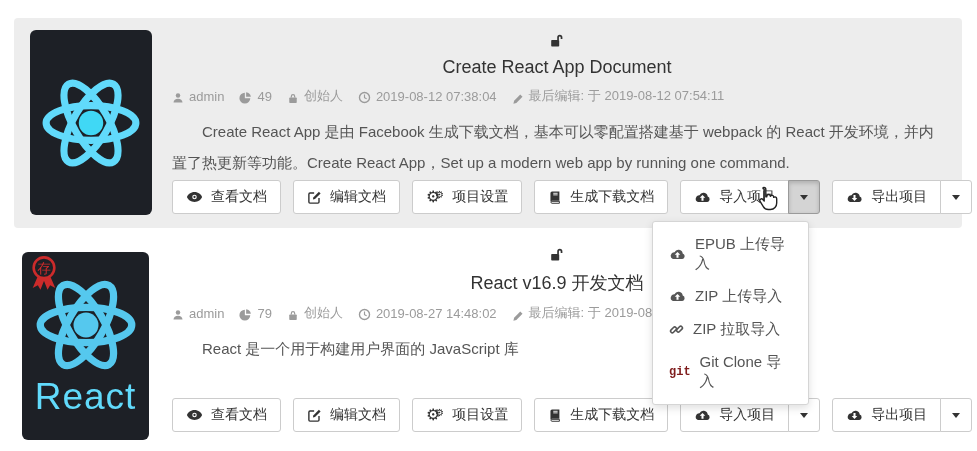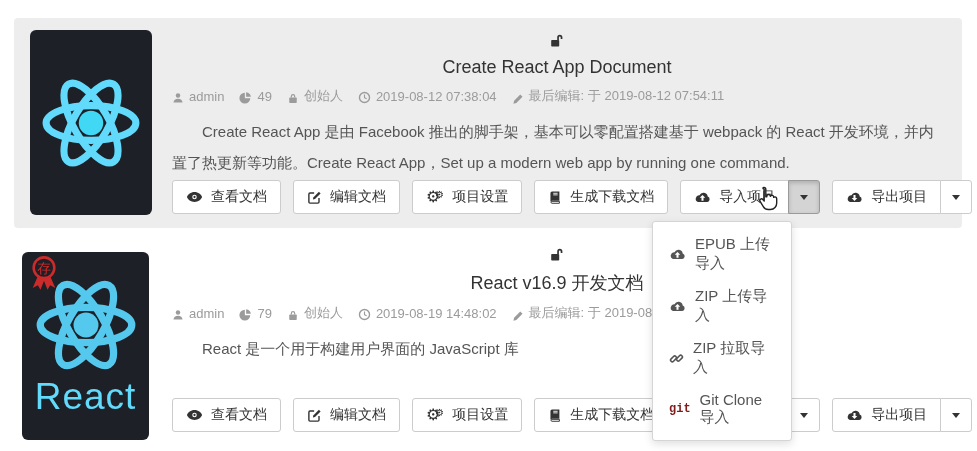--- a/index.html
+++ b/index.html
@@ -46,21 +46,21 @@
   .caret { width:0; height:0; border-left:4px solid transparent;
            border-right:4px solid transparent; border-top:5px solid #333; }
 
   
   .gear-main { font-family:"DejaVu Sans",sans-serif; font-size:16px; line-height:1; color:#333; }
   .gear-small { font-family:"DejaVu Sans",sans-serif; font-size:10px; line-height:1; color:#333;
                 margin-left:-5px; align-self:flex-start; margin-top:1px; }
   .gear-wrap { display:flex; }
 
   
-  .menu { position:absolute; left:652px; top:221px; width:140px; background:#fff;
+  .menu { position:absolute; left:652px; top:221px; width:157px; background:#fff;
           border:1px solid #d5d5d5; border-radius:3px; box-shadow:0 3px 9px rgba(0,0,0,.13);
           padding:6px 0; z-index:30; }
   .menu-item { display:flex; align-items:center; gap:9px; padding:7px 16px;
                font-size:15px; color:#555; cursor:pointer; }
   .git-word { font-weight:bold; font-size:12px; color:#7f1d1d;
               font-family:"Liberation Mono","DejaVu Sans Mono",monospace; }
 
   
   .cursor { position:absolute; left:755px; top:185px; z-index:40; pointer-events:none; }
 
@@ -135,21 +135,21 @@
       </span>
       <span class="meta-item">
         <span>
           <svg width="12" height="12" viewBox="0 0 16 16">
               <path d="M1.8 14.2l1-4 8.2-8.2 3 3-8.2 8.2z" fill="#9b9b9b"></path>
             </svg>
         </span>
         <span>最后编辑: 于 2019-08-12 07:54:11</span>
       </span>
     </div>
-    <div class="desc">Create React App 是由 Facebook 推出的脚手架，基本可以零配置搭建基于 webpack 的 React 开发环境，并内置了热更新等功能。Create React App，Set up a modern web app by running one command.</div>
+    <div class="desc">Create React App 是由 Facebook 生成下载文档，基本可以零配置搭建基于 webpack 的 React 开发环境，并内置了热更新等功能。Create React App，Set up a modern web app by running one command.</div>
   </div>
 
   <div class="btnrow btnrow1">
     <button class="btn">
       <span>
         <svg width="17" height="12" viewBox="0 0 18 12">
             <path d="M9 .8C5 .8 2 3.4 1 6c1 2.6 4 5.2 8 5.2S16 8.6 17 6C16 3.4 13 .8 9 .8z" fill="#333"></path>
             <circle cx="9" cy="6" r="2.4" fill="#fff"></circle>
             <circle cx="9" cy="6" r="1.2" fill="#333"></circle>
           </svg>
@@ -272,21 +272,21 @@
         </span>
         <span>创始人</span>
       </span>
       <span class="meta-item">
         <span>
           <svg width="13" height="13" viewBox="0 0 16 16">
               <circle cx="8" cy="8" r="6.2" fill="none" stroke="#9b9b9b" stroke-width="1.7"></circle>
               <path d="M8 4.4V8.2l2.6 1.4" stroke="#9b9b9b" stroke-width="1.4" fill="none"></path>
             </svg>
         </span>
-        <span>2019-08-19 14:48:02</span>
+        <span>2019-08-27 14:48:02</span>
       </span>
       <span class="meta-item">
         <span>
           <svg width="12" height="12" viewBox="0 0 16 16">
               <path d="M1.8 14.2l1-4 8.2-8.2 3 3-8.2 8.2z" fill="#9b9b9b"></path>
             </svg>
         </span>
         <span>最后编辑: 于 2019-08-12 0</span>
       </span>
     </div>

